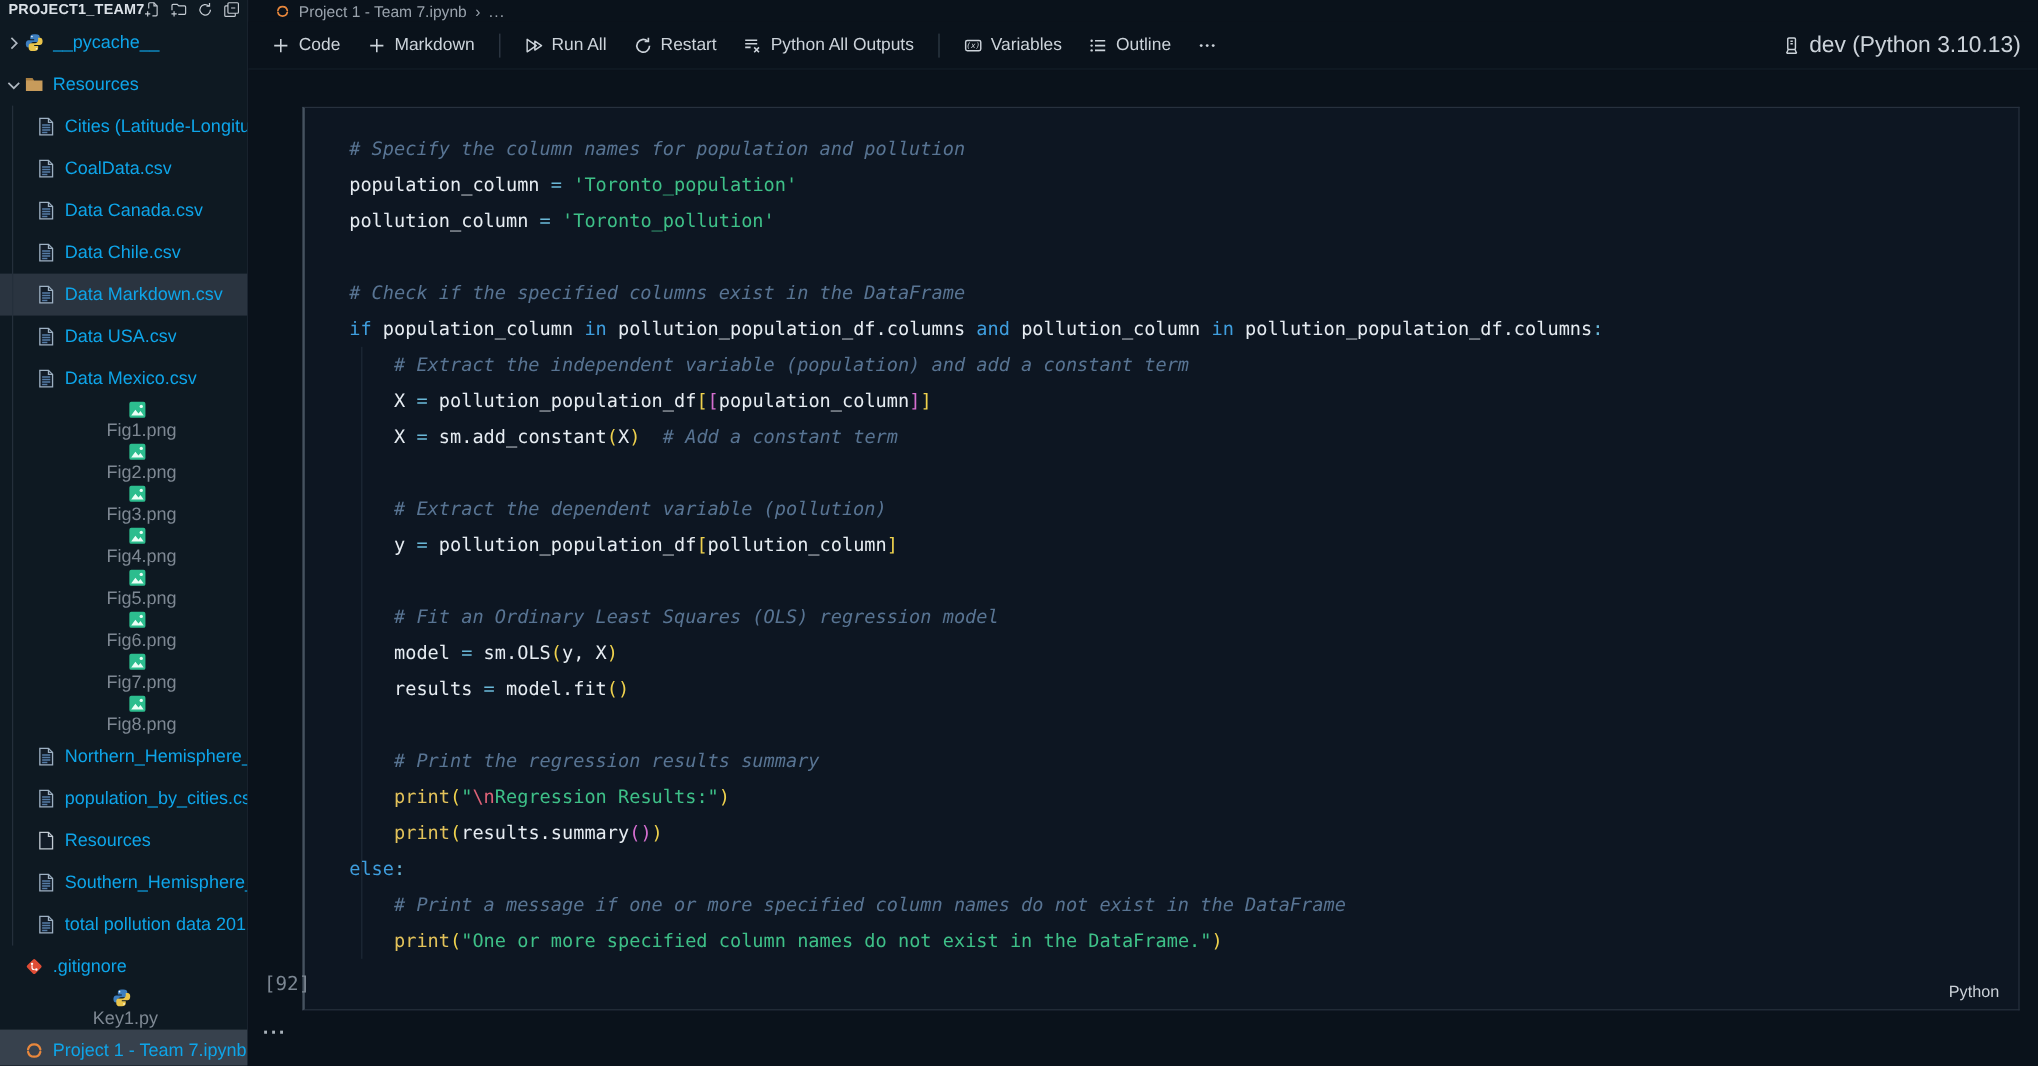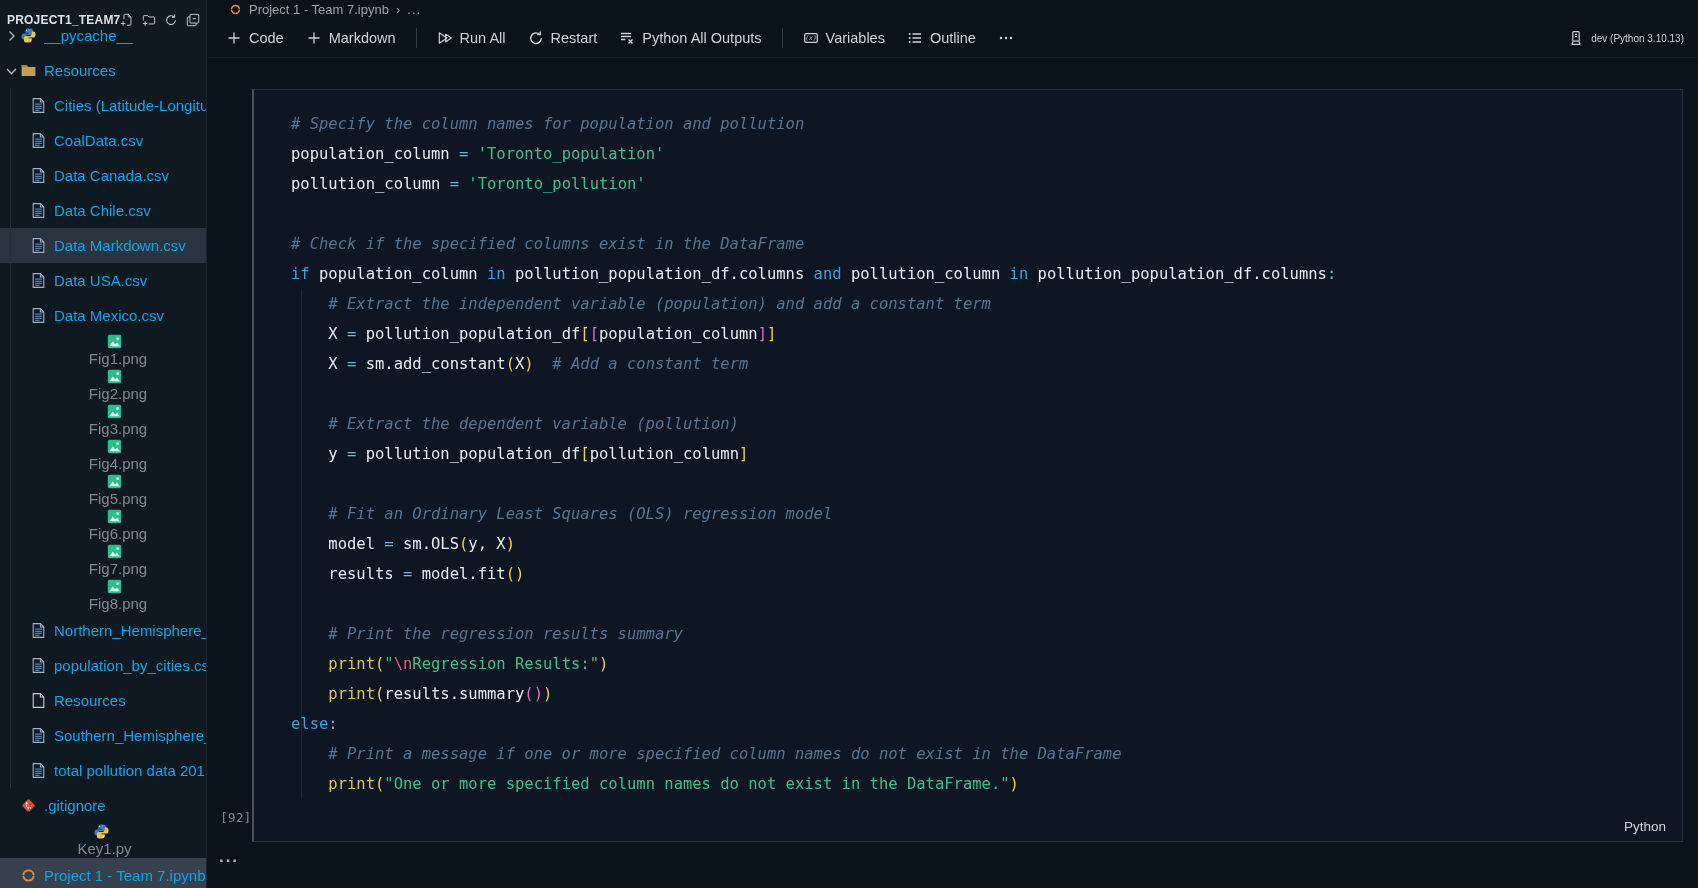--- a/index.html
+++ b/index.html
@@ -3,21 +3,21 @@
 <meta charset="utf-8">
 <style>
   * { margin:0; padding:0; box-sizing:border-box; }
   html,body { width:1698px; height:888px; overflow:hidden; background:#0a121b;
               font-family:"Liberation Sans",sans-serif; }
   .app { position:relative; width:1698px; height:888px; }
 
   
   .sidebar { position:absolute; left:0; top:0; width:207px; height:888px;
              background:#0e1922; border-right:1px solid #1c2631; }
-  .explorer-header { height:18px; display:flex; align-items:center; padding:0 6px 0 7px; color:#dce2e8;margin-top:12px; }
+  .explorer-header { height:18px; display:flex; align-items:center; padding:0 6px 0 7px; color:#dce2e8; }
   .explorer-title { font-size:12px; font-weight:bold; letter-spacing:.2px; flex:1;
                     white-space:nowrap; overflow:hidden; margin-top:-2px; }
   .header-actions { display:flex; gap:8px; align-items:center; color:#c5ccd3; margin-top:-2px; }
   .header-actions .icn { width:14px; height:14px; }
   .tree { position:absolute; top:18px; left:0; right:0; }
   .tree-guide { position:absolute; left:10px; top:88px; width:1px; height:700px; background:#242f3b; }
   .row { position:relative; height:35px; display:flex; align-items:center;
          color:#0ea5e9; font-size:15px; white-space:nowrap; cursor:default; }
   .row.indent0 { padding-left:3px; }
   .row.indent1 { padding-left:30px; }
@@ -36,21 +36,21 @@
   .breadcrumb .icn { width:13px; height:13px; }
   .bc-more { letter-spacing:1px; }
 
   .nb-toolbar { position:relative; height:40px; display:flex; align-items:center; gap:2px;
                 padding-left:8px; color:#ccd3da; font-size:14.5px;
                 border-bottom:1px solid #151e29; background:#0a121b; }
   .tb-btn { display:flex; align-items:flex-start; gap:7px; padding:5px 11px; border-radius:5px; }
   .tb-btn .icn { width:16px; height:16px; }
   .tb-sep { width:1px; height:20px; background:#333e4a; margin:0 9px; }
   .tb-kernel { position:absolute; right:14px; top:0; height:40px; display:flex;
-               align-items:center; gap:7px; font-size:10px; color:#ccd3da; }
+               align-items:center; gap:7px; font-size:19px; color:#ccd3da; }
   .tb-kernel .icn { width:16px; height:16px; }
   .icn { display:inline-flex; }
   .icn svg { width:100%; height:100%; display:block; }
 
   
   .canvas { position:absolute; top:59px; left:0; right:0; bottom:0; background:#0a121b; }
   .cell { position:absolute; left:45px; top:30px; width:1431px; height:753px;
           background:#0d1622; border:1px solid #27313e; border-left:2px solid #46525f;padding-left:43px; }
   .code { position:absolute; left:37px; top:19px; font-family:"DejaVu Sans Mono",monospace;
           font-size:15.5px; line-height:30px; white-space:pre; }
@@ -60,21 +60,21 @@
   .code .k   { color:#3f9ede; }
   .code .s   { color:#3ec088; }
   .code .fn  { color:#e2c25a; }
   .code .b1  { color:#eed14d; }
   .code .b2  { color:#d56fd0; }
   .code .op  { color:#6ab8d8; }
   .code .esc { color:#de6277; }
   .code-guide { position:absolute; left:47px; top:199px; width:1px; height:510px; background:#1f2a37; }
   .lang-label { position:absolute; right:16px; bottom:7px; font-size:13.5px; color:#ccd2d9; }
   .exec-count { position:absolute; left:13px; top:751px; font-family:"DejaVu Sans Mono",monospace;
-                font-size:13px; color:#7b8692; }
+                font-size:16px; color:#7b8692; }
   .below-more { position:absolute; left:12px; top:792px; font-size:17px; font-weight:bold;
                 color:#a9b2bb; letter-spacing:1px; }
 </style>
 </head>
 <body>
 
 <div class="app">
 
   <aside class="sidebar">
     <div class="explorer-header">

